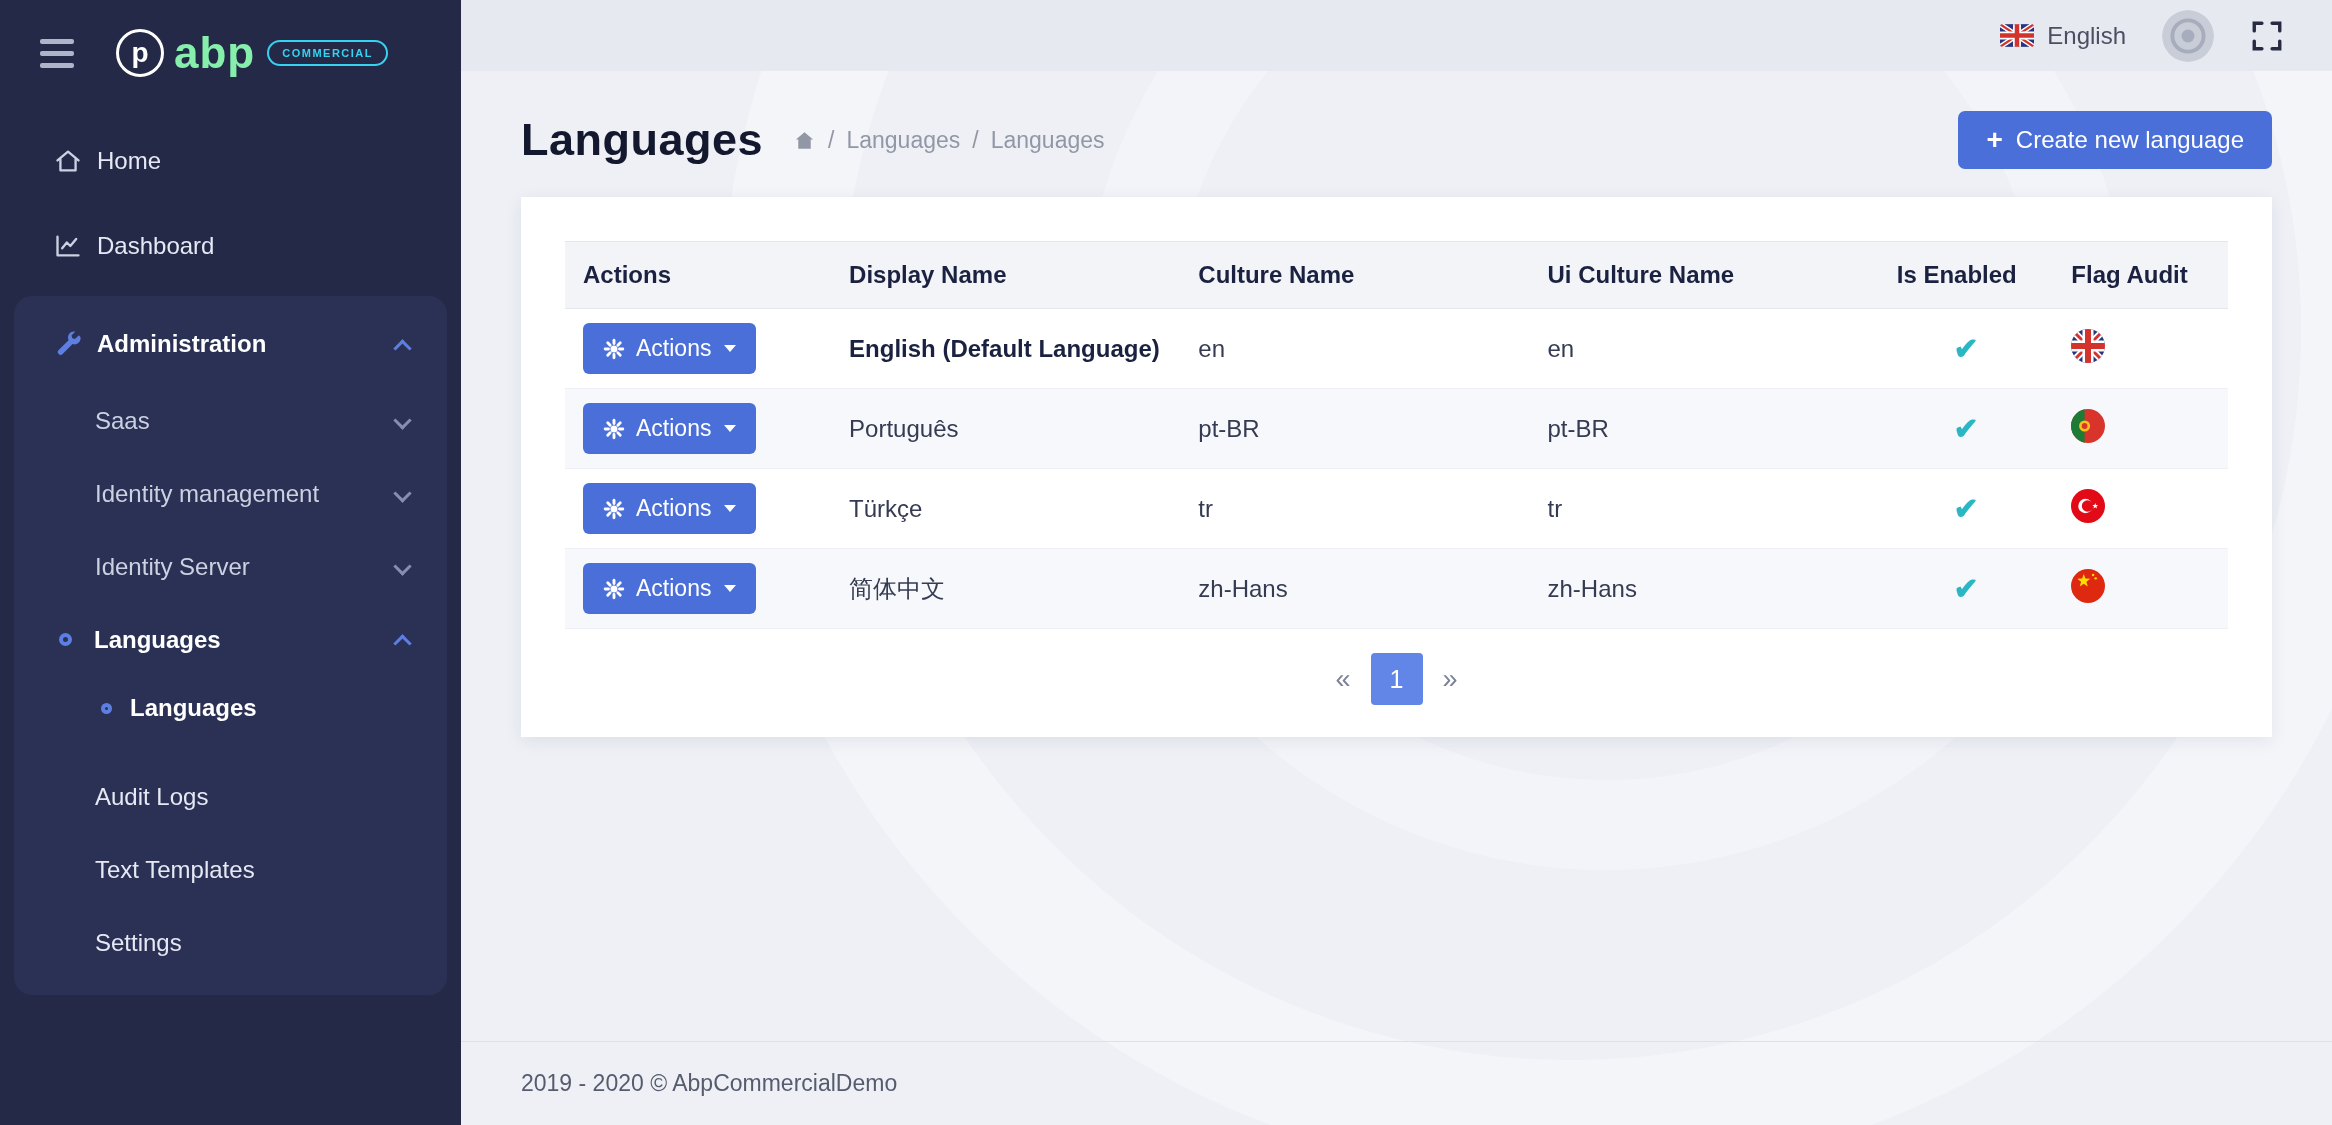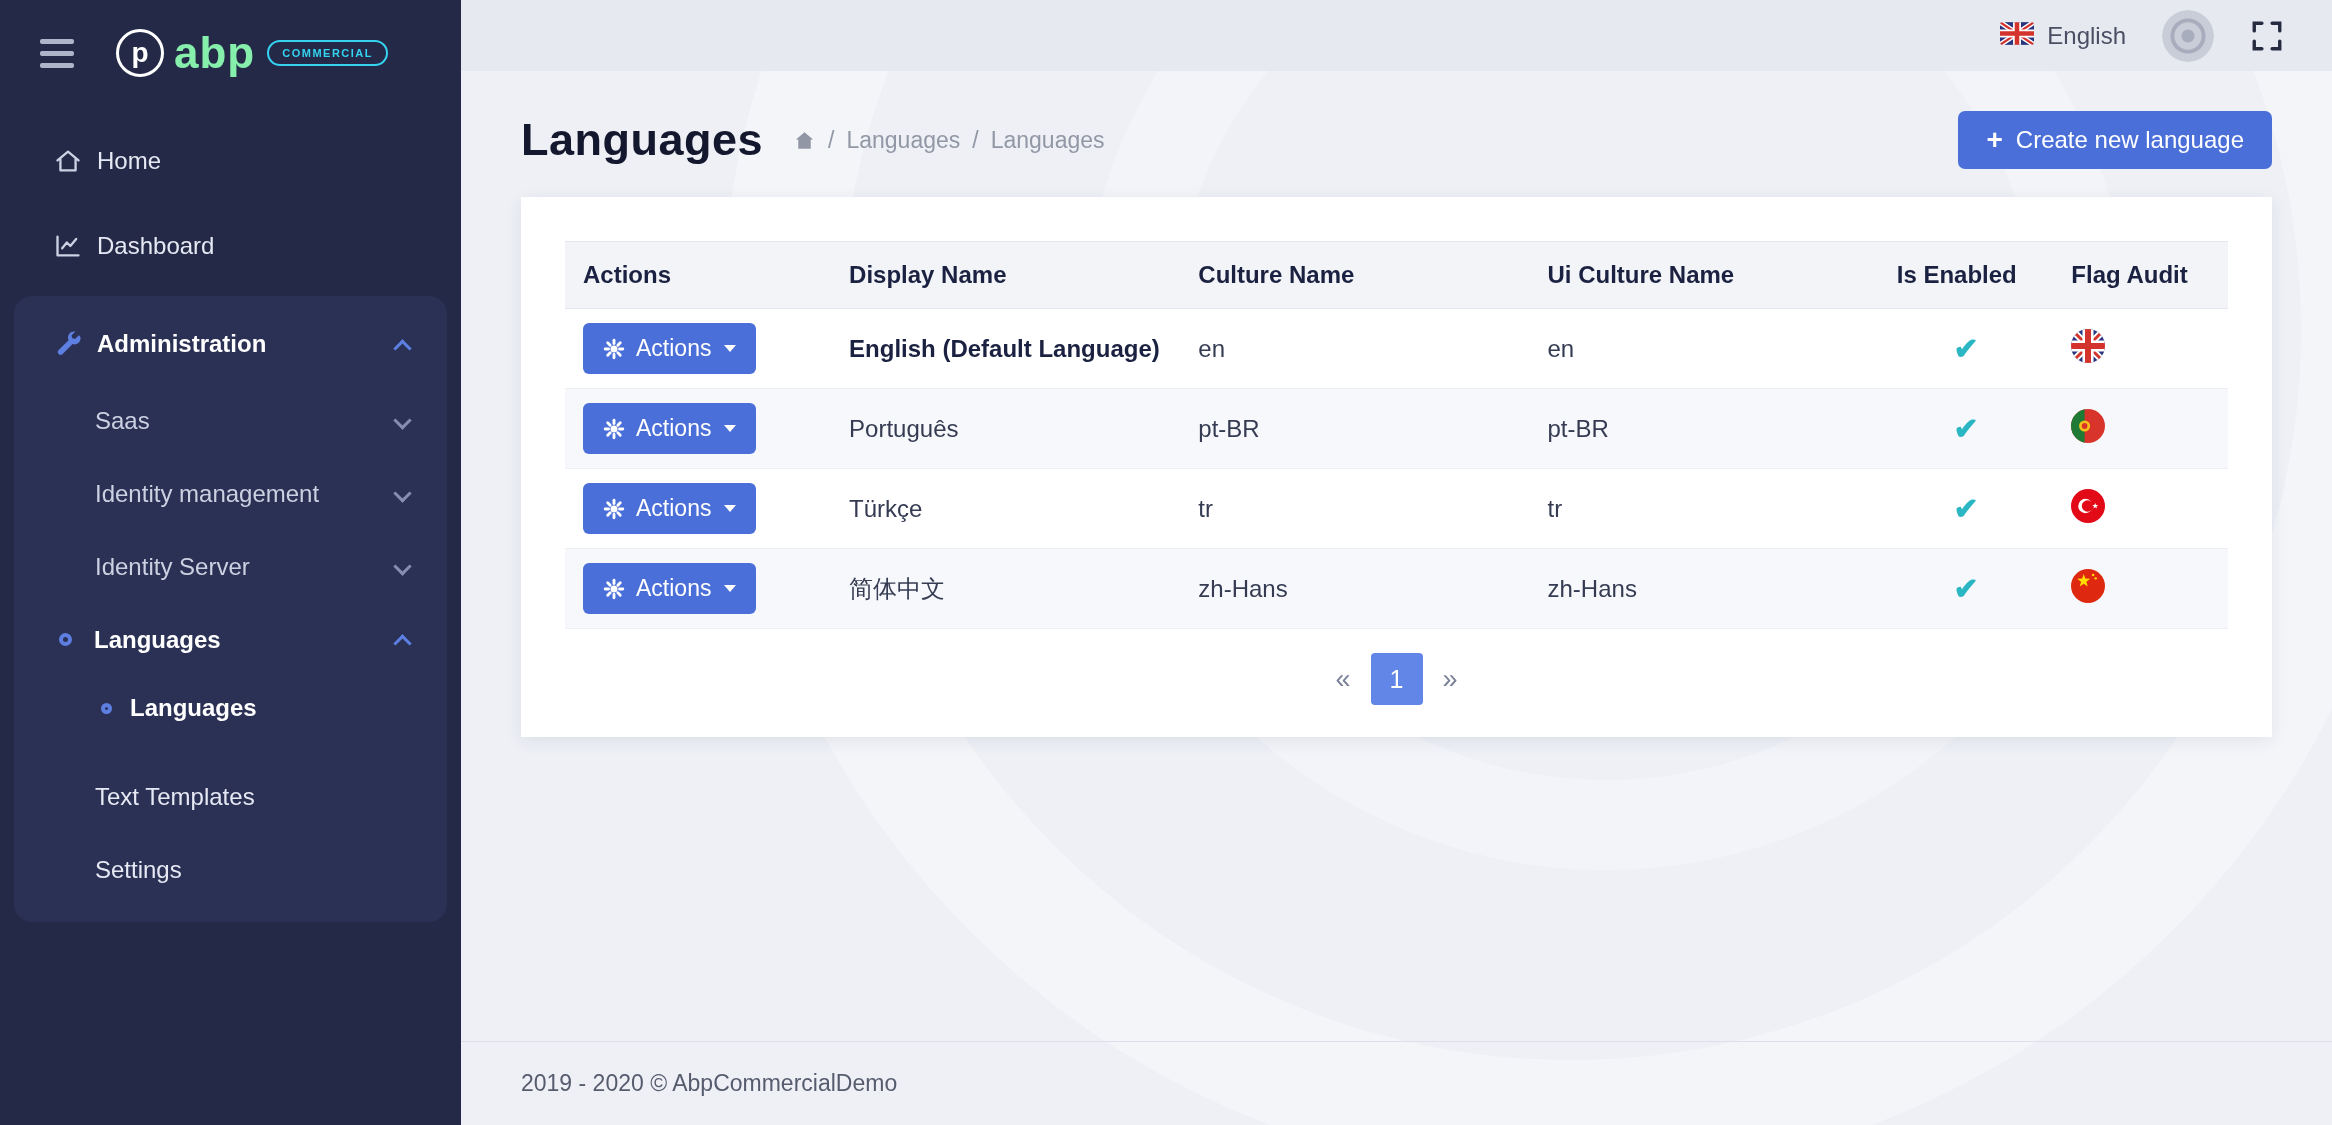--- a/index.html
+++ b/index.html
@@ -36,21 +36,21 @@
   .dot-ring { width:13px; height:13px; border:4px solid #5d7fe2; border-radius:50%; margin-right:22px; flex:0 0 auto; }
   .sub2 .dot-ring { width:11px; height:11px; border-width:4px; margin-right:18px; }
 
   
   .main { flex:1; display:flex; flex-direction:column; position:relative; overflow:hidden; background:#eef0f6; }
   .ring { position:absolute; border-radius:50%; pointer-events:none; z-index:0; }
   .r1 { width:1700px; height:1700px; border:120px solid rgba(255,255,255,0.35); top:-520px; left:260px; }
   .r2 { width:1050px; height:1050px; border:90px solid rgba(255,255,255,0.30); top:-180px; left:620px; }
 
   .topbar { height:71px; background:#e7e9f1; display:flex; align-items:center; justify-content:flex-end; gap:36px; padding:0 48px; position:relative; z-index:2; }
-  .lang-select { display:flex; align-items:flex-start; gap:13px; cursor:pointer;margin-left:40px; }
+  .lang-select { display:flex; align-items:center; gap:13px; cursor:pointer;margin-left:40px; }
   .flag-rect { width:34px; height:23px; border-radius:3px; overflow:hidden; display:flex; }
   .flag-rect svg { width:100%; height:100%; }
   .lang-label { font-size:24px; color:#4a4f63; }
   .avatar { width:52px; height:52px; border-radius:50%; overflow:hidden; cursor:pointer; }
   .avatar svg { width:100%; height:100%; display:block; }
   .fullscreen { width:34px; height:34px; cursor:pointer; display:flex; }
 
   .content { flex:1; padding:40px 60px 0; position:relative; z-index:1; }
   .page-head { display:flex; align-items:center; margin-bottom:28px; }
   .page-title { font-size:45px; font-weight:800; color:#14182e; letter-spacing:0.5px; }
@@ -142,20 +142,23 @@
       <div class="nav-item sub with-dot">
         <span class="dot-ring"></span>
         <span class="nlabel strong">Languages</span>
         <span class="chev up blue"></span>
       </div>
       <div class="nav-item sub2">
         <span class="dot-ring"></span>
         <span class="nlabel strong">Languages</span>
       </div>
       <div class="group-spacer"></div>
+      <div class="nav-item sub">
+        <span class="nlabel">Audit Logs</span>
+      </div>
       <div class="nav-item sub">
         <span class="nlabel">Text Templates</span>
       </div>
       <div class="nav-item sub">
         <span class="nlabel">Settings</span>
       </div>
     </div>
   </nav>
 </aside>
 

